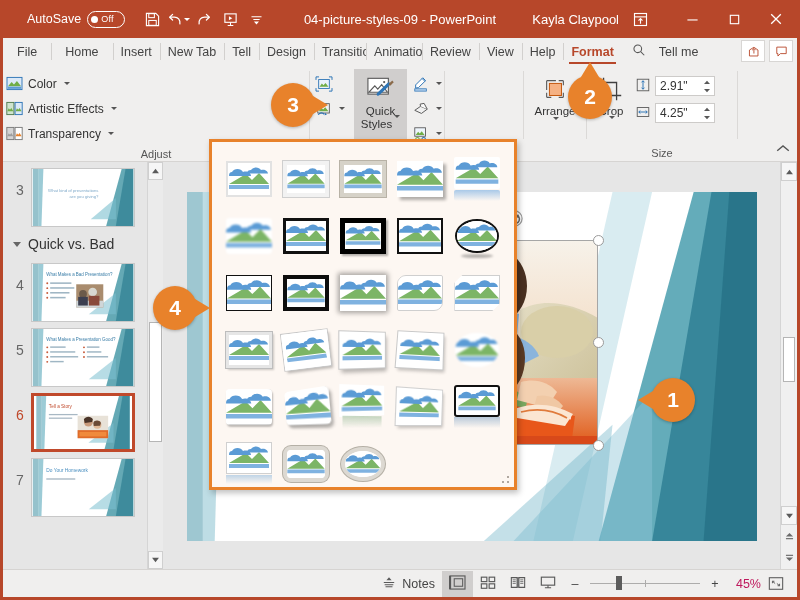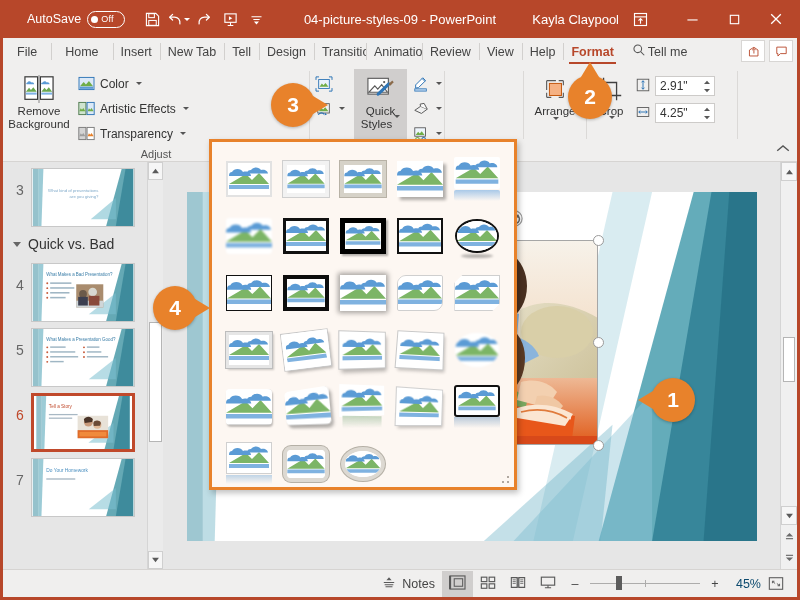--- a/index.html
+++ b/index.html
@@ -42,21 +42,21 @@
             position:relative; }
   .tab { display:flex;align-items:center; padding:0 8px; font-size:12.5px; color:#444;
          position:relative; white-space:nowrap; }
   .tab + .tab::before { content:""; position:absolute; left:0; top:5px; bottom:5px;
                         width:1px; background:#d2d0ce; }
   .tab.first { padding-left:14px; padding-right:14px; }
   .tab.home { padding-left:14px; padding-right:14px; }
   .tab.active { color:#b7472a; font-weight:bold; }
   .tab.active::after { content:""; position:absolute; left:6px; right:6px; bottom:1px;
                        height:2.5px; background:#b7472a; }
-  .tellme { display:flex; align-items:center; gap:2px; padding:0 10px; color:#444; font-size:12.5px;}
+  .tellme { display:flex; align-items:center; gap:13px; padding:0 10px; color:#444; font-size:12.5px;}
   .tabright { position:absolute; right:4px; top:2px; display:flex; gap:4px; }
   .tr-btn { width:24px;height:22px;border:1px solid #d8d6d4; background:#fff;
             display:flex;align-items:center;justify-content:center; }
 
   
   .ribbon { height:97px; background:#f0efee; border-bottom:1px solid #d6d4d2;
             display:flex; position:relative; }
   .rgroup { position:relative; display:flex; flex-direction:column; height:97px; }
   .rgroup .ritems { flex:1; display:flex; align-items:flex-start; padding-top:4px; }
   .rgroup .glabel { height:17px; text-align:center; font-size:11px; color:#555;
@@ -120,21 +120,21 @@
   .status { position:absolute; left:0; right:0; bottom:0; height:28px; background:#f0efee;
             border-top:1px solid #d6d4d2; display:flex; align-items:center;
             justify-content:flex-end; gap:0; padding-right:6px; }
   .sbtn { height:26px; min-width:28px; display:flex; align-items:center; justify-content:center;
           gap:6px; padding:0 7px; color:#444; font-size:12.5px; }
   .sbtn.active { background:#d0cecd; }
   .zslider { display:flex; align-items:center; gap:0; padding:0 4px; }
   .ztrack { width:110px; height:1px; background:#adacab; position:relative; margin:0 7px; }
   .zknob { position:absolute; width:6px; height:14px; background:#5c5c5c; top:-7px; }
   .ztick { position:absolute; width:1px; height:7px; background:#adacab; top:-3px; }
-  .zpct { font-size:12.5px; color:#0c4a6e; width:34px; text-align:right; }
+  .zpct { font-size:12.5px; color:#be185d; width:34px; text-align:right; }
 
   
   .gallery { position:absolute; left:206px; top:139px; width:308px; height:351px;
              background:#fdf7f2; border:3px solid #e8822b; z-index:40;
              box-shadow:2px 3px 6px rgba(0,0,0,.25); }
   .gal-grid { display:grid; grid-template-columns:repeat(5,1fr); padding:10px 8px 4px 8px;
               row-gap:3px; }
   .gcell { height:54px; display:flex; align-items:center; justify-content:center; }
   .grip { position:absolute; right:4px; bottom:3px; width:8px; height:8px; }
   .grip i { position:absolute; width:2px;height:2px;background:#b0a8a0; }
@@ -276,39 +276,20 @@
             <path d="M2.2 2.6h11.6v8H6.6l-3 3v-3H2.2z" fill="none" stroke="#b7472a" stroke-width="1.1"></path>
           </svg>
       </div>
     </div>
   </div>
 
   <div class="ribbon">
 
     <div class="rgroup" style="width:306px">
       <div class="ritems">
-        <div class="bigbtn" style="width:72px">
-          <div class="bi">
-            <svg width="34" height="30" viewBox="0 0 36 32">
-              <rect x="3" y="3" width="13.5" height="24" fill="#fff" stroke="#3a3a3a" stroke-width="1.3"></rect>
-              <path d="M4 19h11.5l-3.5-5-2.6 3-2-2.4L4 19z" fill="#6aa84f"></path>
-              <path d="M4 19.8h11.5v2.2H4z" fill="#7fb2e5"></path>
-              <path d="M5.5 9c1-1.6 3.4-1.6 4.2 0 1.6-.6 3.1.5 3.1 1.9H5c-.7 0-1.1-1.3.5-1.9z" fill="#5b9bd5"></path>
-              <rect x="19.5" y="3" width="13.5" height="24" fill="#fff" stroke="#3a3a3a" stroke-width="1.3"></rect>
-              <path d="M20.5 19H32l-3.5-5-2.6 3-2-2.4L20.5 19z" fill="#6aa84f"></path>
-              <path d="M20.5 19.8H32v2.2H20.5z" fill="#7fb2e5"></path>
-              <path d="M22 9c1-1.6 3.4-1.6 4.2 0 1.6-.6 3.1.5 3.1 1.9h-8.4c-.7 0-1.1-1.3.5-1.9z" fill="#5b9bd5"></path>
-              <path d="M18 1v30" stroke="#8a8a8a" stroke-width="1.1"></path>
-            </svg>
-          </div>
-          <div class="btxt">
-            <div>Remove</div>
-            <div>Background</div>
-          </div>
-        </div>
 
         <div class="gsep"></div>
 
 
         <div style="display:flex;flex-direction:column;padding-top:2px">
           <div class="smallrow">
             <span class="si">
               <svg width="17" height="15" viewBox="0 0 18 16">
                   <rect x="1" y="1.5" width="16" height="13" fill="#dce9f7" stroke="#2e75b6" stroke-width="1"></rect>
                   <path d="M2 11h14l-4.4-5.6-3.2 3.6-2.4-2.6L2 11z" fill="#70ad47"></path>
@@ -503,20 +484,21 @@
                     <path d="M4 0.8 7 4H1z" fill="#595959"></path>
                   </svg>
                 <svg width="8" height="5" viewBox="0 0 8 5">
                     <path d="M4 4.2 1 1h6z" fill="#595959"></path>
                   </svg>
               </span>
             </span>
           </div>
         </div>
       </div>
+      <div class="glabel" style="width:150px">Size</div>
     </div>
 
     <div class="gsep"></div>
 
     <span class="collapse">
       <svg width="16" height="14" viewBox="0 0 18 14">
           <path d="M2.5 9 9 3.5 15.5 9" fill="none" stroke="#555" stroke-width="1.5"></path>
         </svg>
     </span>
   </div>

